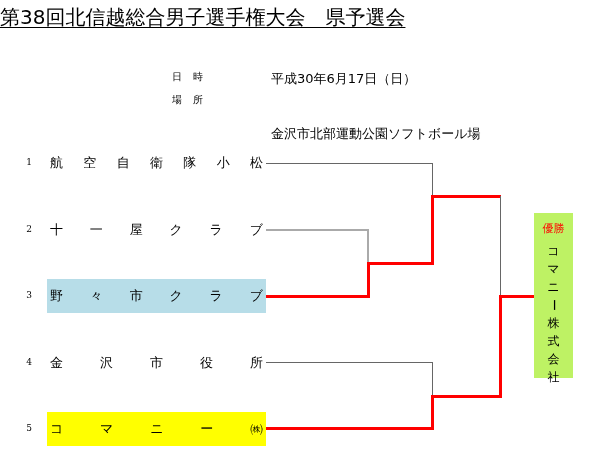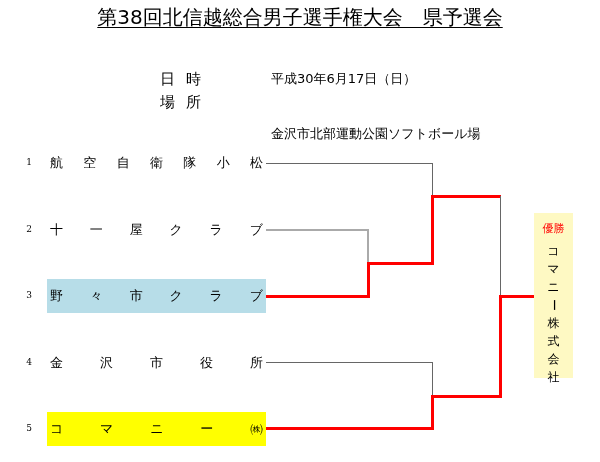--- a/index.html
+++ b/index.html
@@ -1,40 +1,40 @@
 <!DOCTYPE html>
 <html><head>
 <meta charset="utf-8">
 <style>
   html, body { margin:0; padding:0; background:#ffffff; }
   body { width:600px; height:462px; position:relative; overflow:hidden;
          font-family:"DejaVu Sans","Liberation Sans",sans-serif; color:#000; }
-  .title { position:absolute; left:0; top:4px; width:600px; text-align:center;
+  .title { position:absolute; left:0; top:4px; width:600px; 
            font-size:20px; letter-spacing:0px; }
   .title span { text-decoration:underline; text-underline-offset:3px; text-decoration-thickness:1px; }
-  .info-label { position:absolute; left:160px; font-size:15px; letter-spacing:11px; }
+  .info-label { position:absolute; left:172px; font-size:10px; letter-spacing:11px; }
   .info-value { position:absolute; left:271px; font-size:13px; }
   .seed { position:absolute; left:24px; font-family:"DejaVu Serif","Liberation Serif",serif;
           font-size:9px; width:10px; text-align:center; }
   .team { position:absolute; left:47px; width:219px; height:34px;
           font-family:"DejaVu Serif","Liberation Serif",serif; font-size:13px;
           display:flex; align-items:center; justify-content:space-between;
           box-sizing:border-box; padding:0 3px 0 3px; }
   .team .ch { display:inline-block; }
   .team.blue { background:#b7dde8; }
   .team.yellow { background:#ffff00; }
   .line { position:absolute; }
   .gray-h { height:1px; background:#666; }
   .lgray-h { height:2px; background:#aaa; }
   .gray-v { width:1px; background:#666; }
   .lgray-v { width:2px; background:#aaa; }
   .red-h { height:3px; background:#ff0000; }
   .red-v { width:3px; background:#ff0000; }
   .winner { position:absolute; left:534px; top:213px; width:39px; height:165px;
-            background:#fef9c3; text-align:center;
+            background:#bef264; text-align:center;
             font-family:"DejaVu Serif","Liberation Serif",serif; }
   .winner .label { color:#ff0000; font-size:11px; margin-top:8px; display:block; }
   .winner .name { display:flex; flex-direction:column; align-items:center; margin-top:6px; font-size:12px; line-height:18px; }
 </style>
 </head>
 <body>
 
 <div class="title"><span>第38回北信越総合男子選手権大会　県予選会</span></div>
 
 <div class="info-label" style="top:70px;">日時</div>

